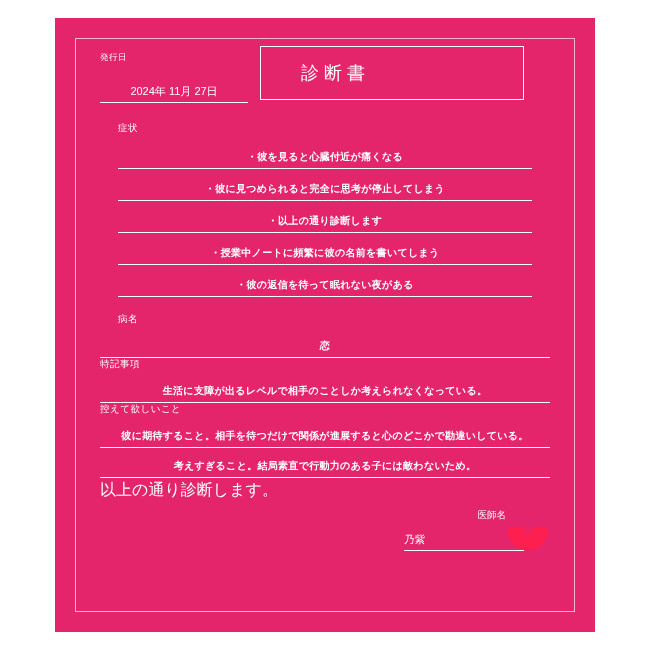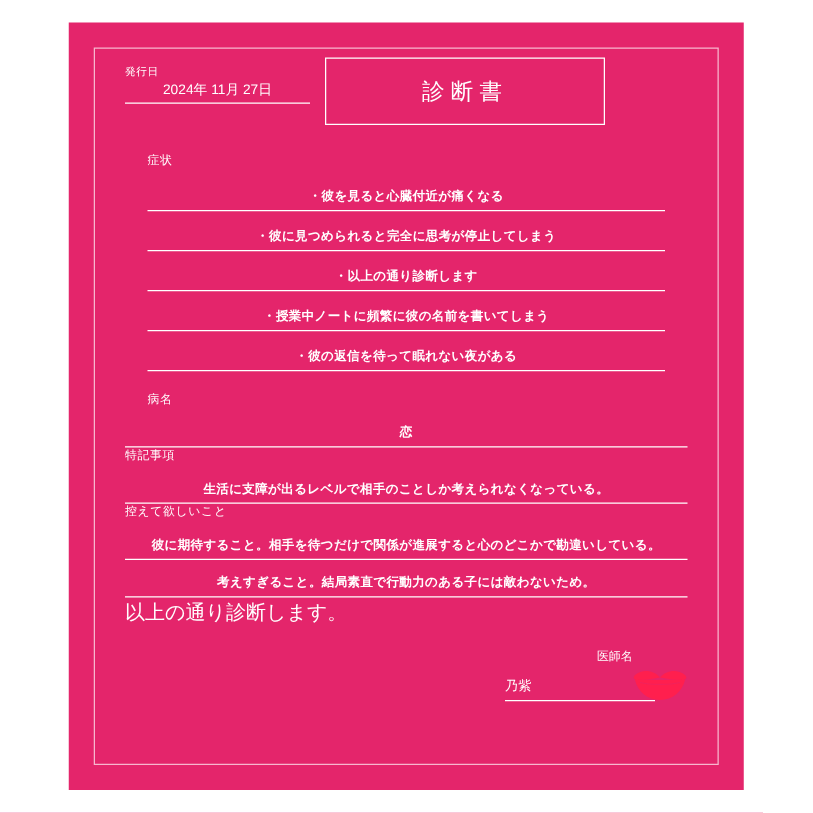--- a/index.html
+++ b/index.html
@@ -46,39 +46,40 @@
   .issue-block {
     position: absolute;
     left: 0;
     top: 6px;
     width: 148px;
   }
   .issue-label {
     font-size: 8.5px;
     color: #ffffff;
     letter-spacing: 0.5px;
-    margin-bottom: 0;
+    margin-bottom: 20px;
   }
   .issue-date {
     font-size: 11px;
     color: #ffffff;
     text-align: center;
     padding-bottom: 3px;
     border-bottom: 1px solid #ffffff;
   }
   .title-box {
     position: absolute;
     left: 160px;
     top: 0;
     width: 222px;
     height: 52px;
     border: 1px solid #ffffff;
     display: flex;
     align-items: center;
-    justify-content: center;
+    justify-content: flex-start;
+    padding-left: 40px;
   }
   .title-text {
     font-size: 18px;
     letter-spacing: 5px;
     color: #ffffff;
   }
 
   
   .sec-label {
     font-size: 9.5px;
@@ -114,21 +115,21 @@
   .gap-sm { height: 10px; }
   .gap-md { height: 16px; }
 
   
   .symptoms .line { height: 31px; }
 
   
   .sign {
     position: relative;
     height: 60px;
-    margin-top: 18px;
+    margin-top: 8px;
   }
   .sign-label {
     position: absolute;
     right: 44px;
     top: 0;
     font-size: 9.5px;
     color: #ffffff;
   }
   .sign-name-wrap {
     position: absolute;

